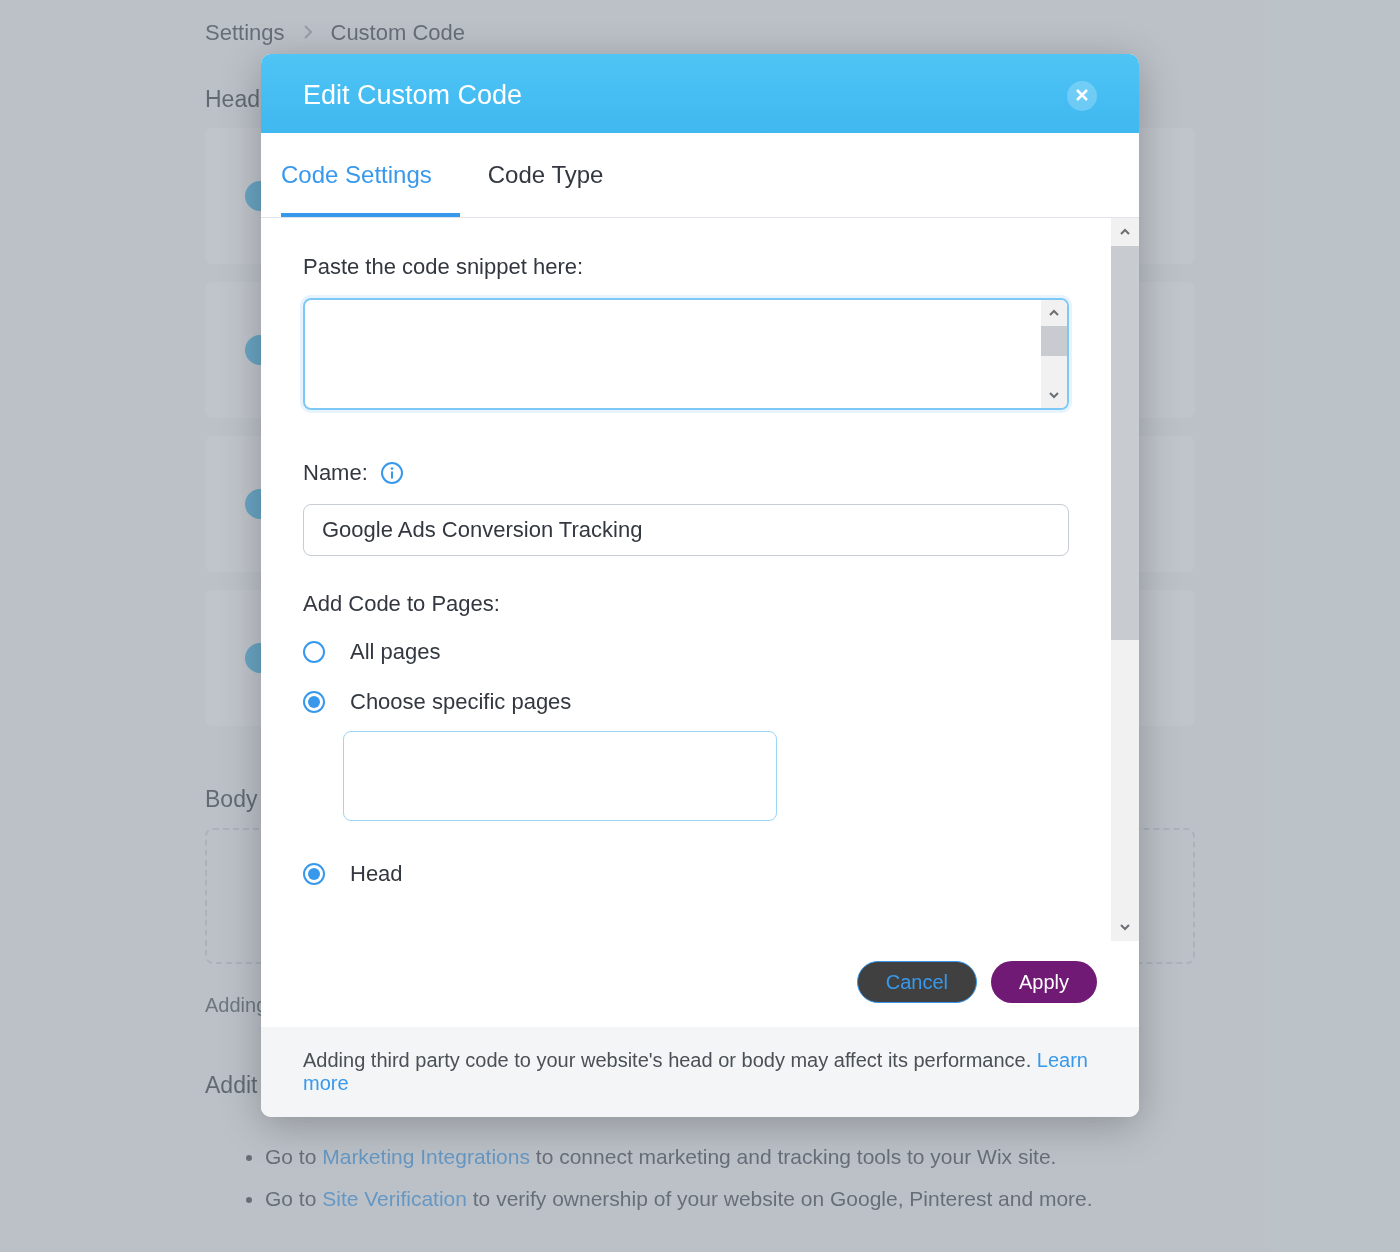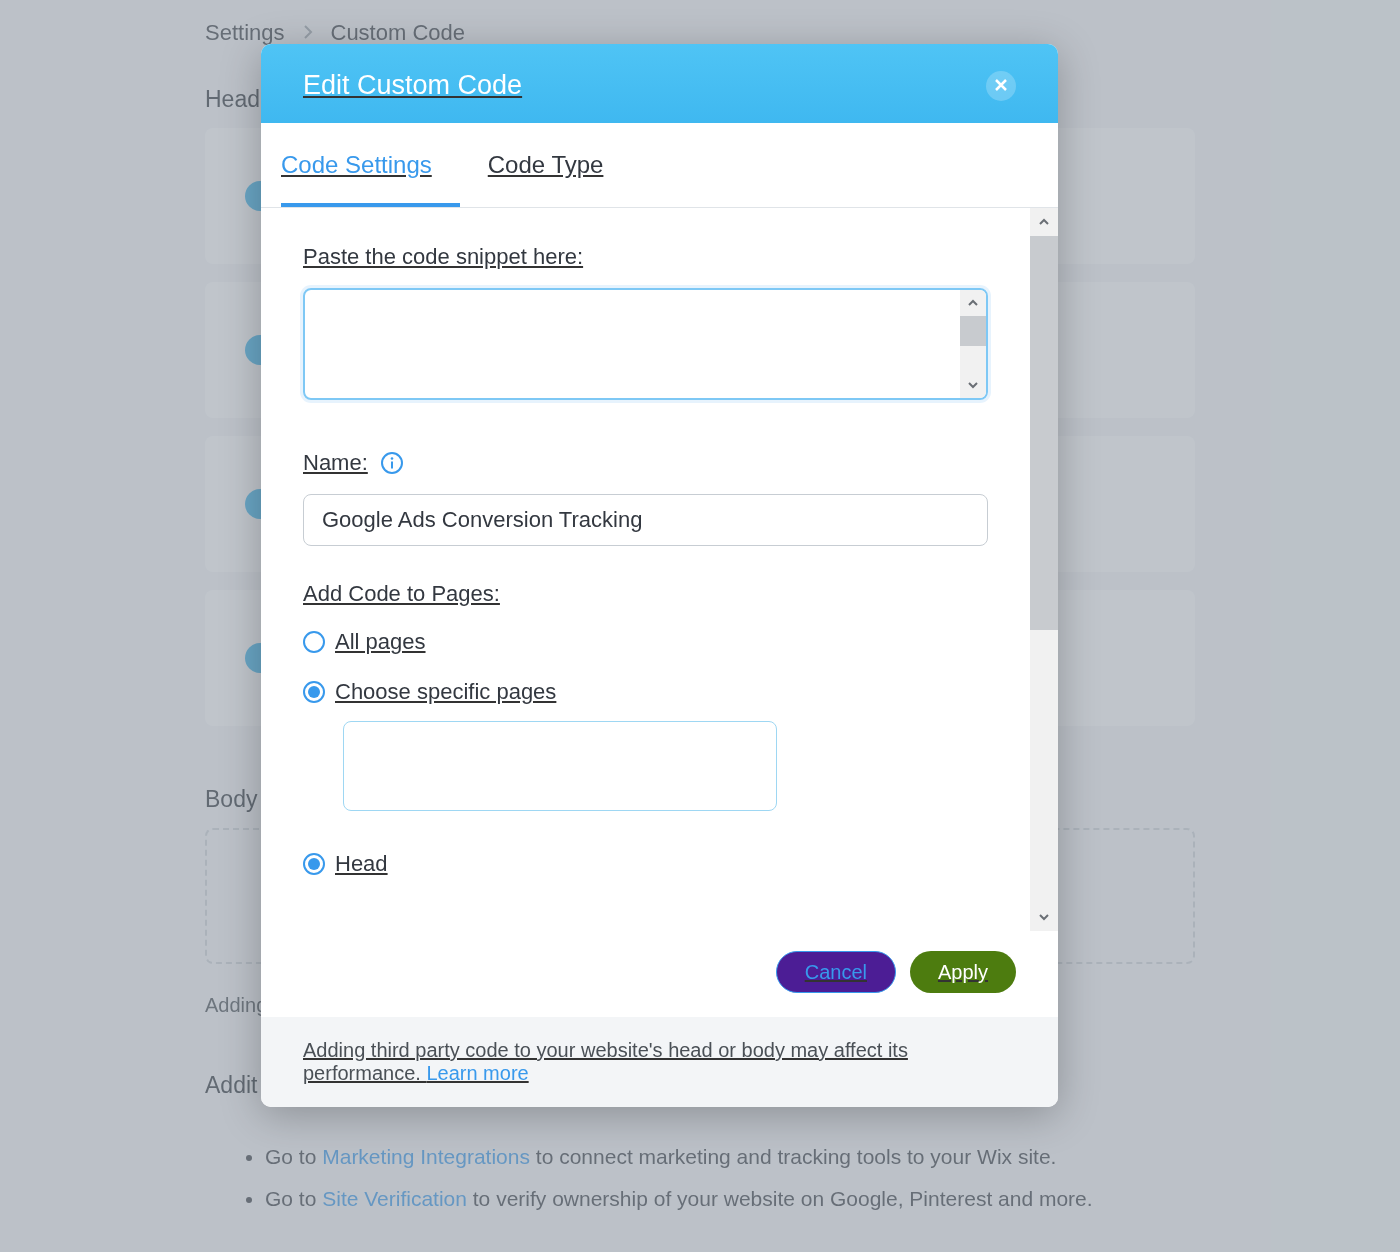--- a/index.html
+++ b/index.html
@@ -100,30 +100,29 @@
       margin-bottom: 6px;
     }
     
     .bg-link {
       color: #3899ec;
     }
     
     
     .modal {
       position: absolute;
-      top: 44px;
+      top: 54px;
       left: 261px;
-      width: 797px;
+      width: 878px;
       background: #fff;
       border-radius: 10px;
       box-shadow: 0 8px 40px rgba(0,0,0,0.25);
       overflow: hidden;
       display: flex;
       flex-direction: column;
-      text-decoration: underline;
     }
     
     .modal-header {
       background: linear-gradient(to bottom, #4fc4f5, #3fb8f0);
       color: #fff;
       padding: 26px 42px 22px;
       display: flex;
       align-items: center;
       justify-content: space-between;
     }
@@ -307,21 +306,21 @@
       margin-bottom: 22px;
     }
     
     .radio-group {
       margin-bottom: 36px;
     }
     
     .radio-option {
       display: flex;
       align-items: center;
-      gap: 10px;
+      gap: 25px;
       margin-bottom: 24px;
       font-size: 22px;
       color: #333840;
     }
     
     .radio {
       width: 22px;
       height: 22px;
       border: 2px solid #3899ec;
       border-radius: 50%;
@@ -371,27 +370,27 @@
       font-size: 20px;
       cursor: pointer;
       display: flex;
       align-items: center;
       justify-content: center;
       border: none;
       font-family: inherit;
     }
     
     .btn-cancel {
-      background: #4c1d95;
+      background: #404040;
       color: #3899ec;
       border: 1px solid #3899ec;
     }
     
     .btn-apply {
-      background: #4d7c0f;
+      background: #701a75;
       color: #fff;
     }
     
     .modal-footer-note {
       background: #f3f5f7;
       padding: 22px 42px;
       font-size: 20px;
       color: #4a5056;
     }
     

